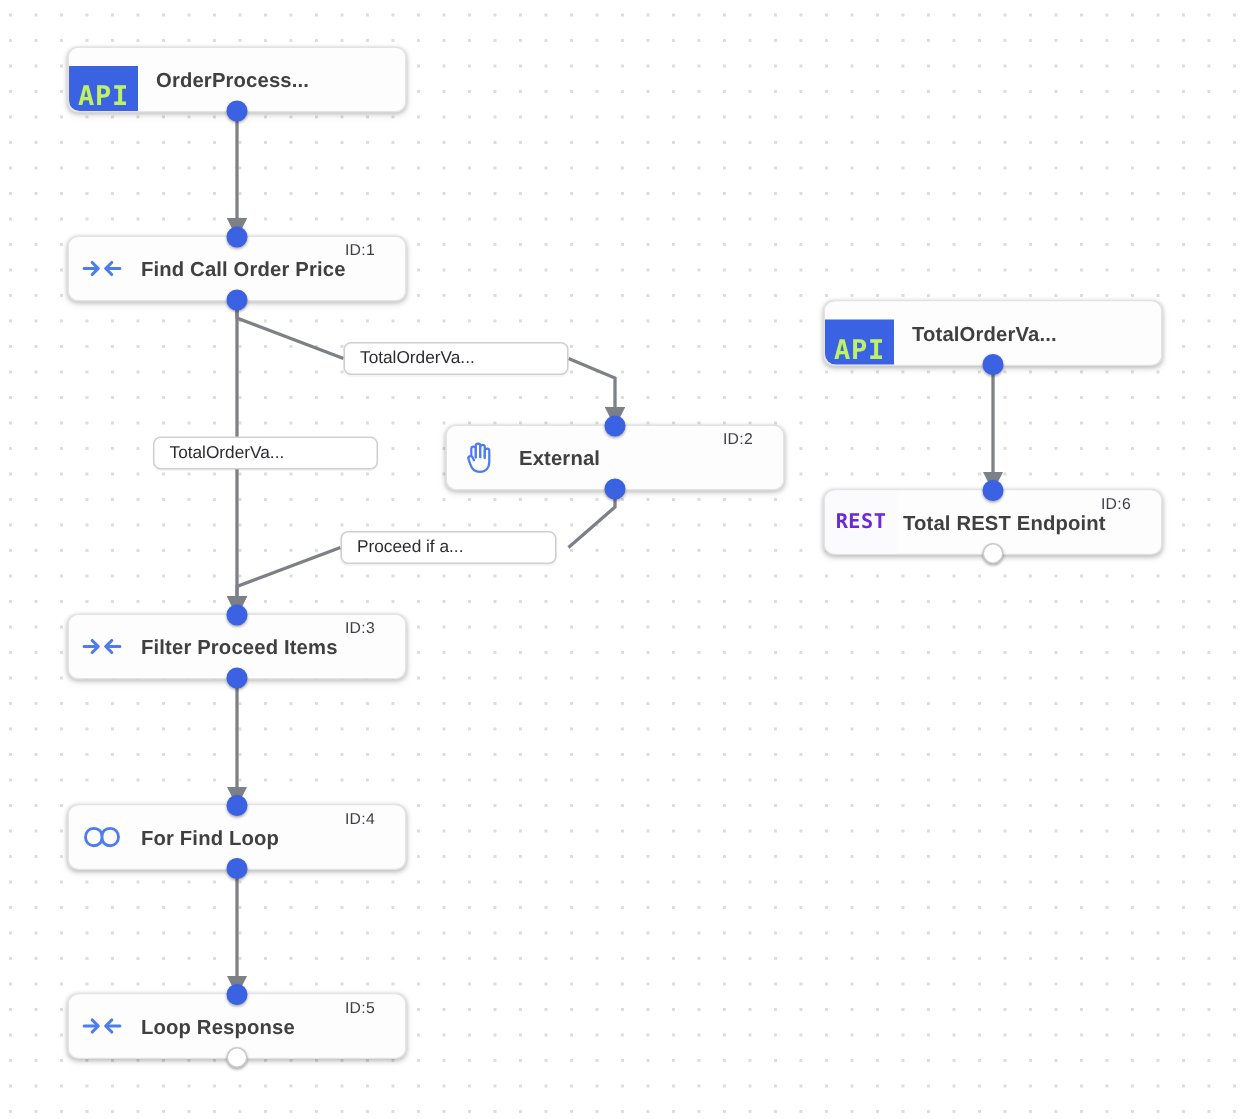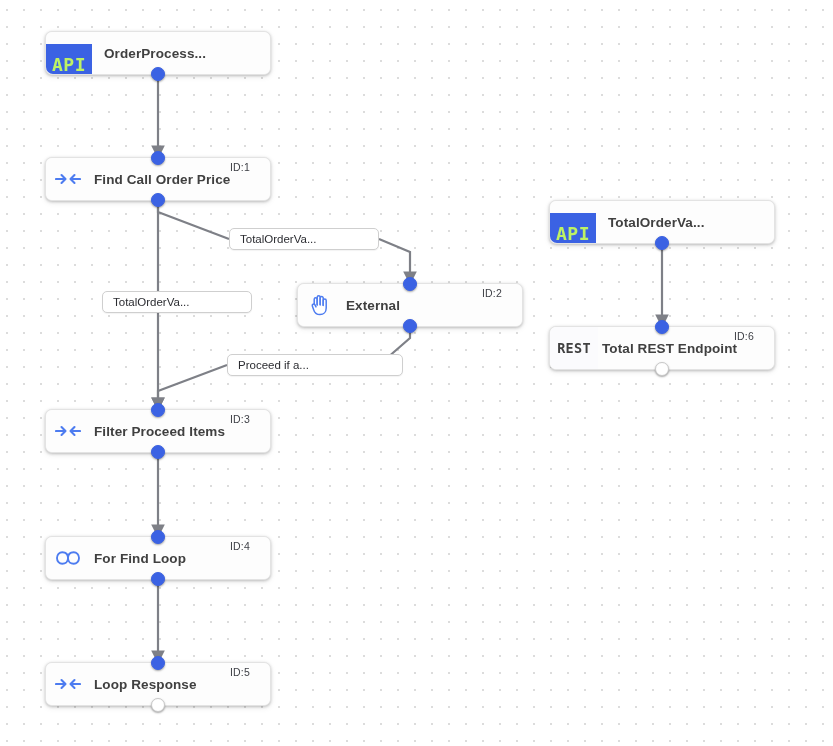--- a/index.html
+++ b/index.html
@@ -41,21 +41,21 @@
     width:44px;min-width:44px;height:100%;
     display:flex;align-items:center;justify-content:center;
   }
   .icon-cell.api{
     background:#3b62e3;color:#bef264;
     font-family:"DejaVu Sans Mono","Liberation Mono",monospace;
     font-size:18px;font-weight:700;letter-spacing:.5px;
     width:46px;min-width:46px;margin-top:23px;
   }
   .icon-cell.rest{
-    background:#fbfbfd;color:#404040;
+    background:#fbfbfd;color:#6d28d9;
     font-family:"DejaVu Sans Mono","Liberation Mono",monospace;
     font-size:13.5px;font-weight:700;letter-spacing:.3px;
     width:48px;min-width:48px;
   }
   .icon-cell.plain{background:transparent;}
   .icon-cell svg{display:block;}
 
   .node-title{
     font-size:13.5px;font-weight:700;color:#404040;
     white-space:nowrap;padding-left:4px;
@@ -234,16 +234,16 @@
         </div>
         <div class="node-id">ID:6</div>
         <div class="handle top filled"></div>
         <div class="handle bottom hollow"></div>
       </div>
     </div>
 
   <div id="label-host">
       <div class="edge-label" style="left: 229px; top: 228px; width: 150px;">TotalOrderVa...</div>
       <div class="edge-label" style="left: 102px; top: 291px; width: 150px;">TotalOrderVa...</div>
-      <div class="edge-label" style="left: 227px; top: 354px; width: 176px;">Proceed if a...</div>
+      <div class="edge-label" style="left: 227px; top: 354px; width: 144px;">Proceed if a...</div>
     </div>
 
 </div>
 
 </body></html>

